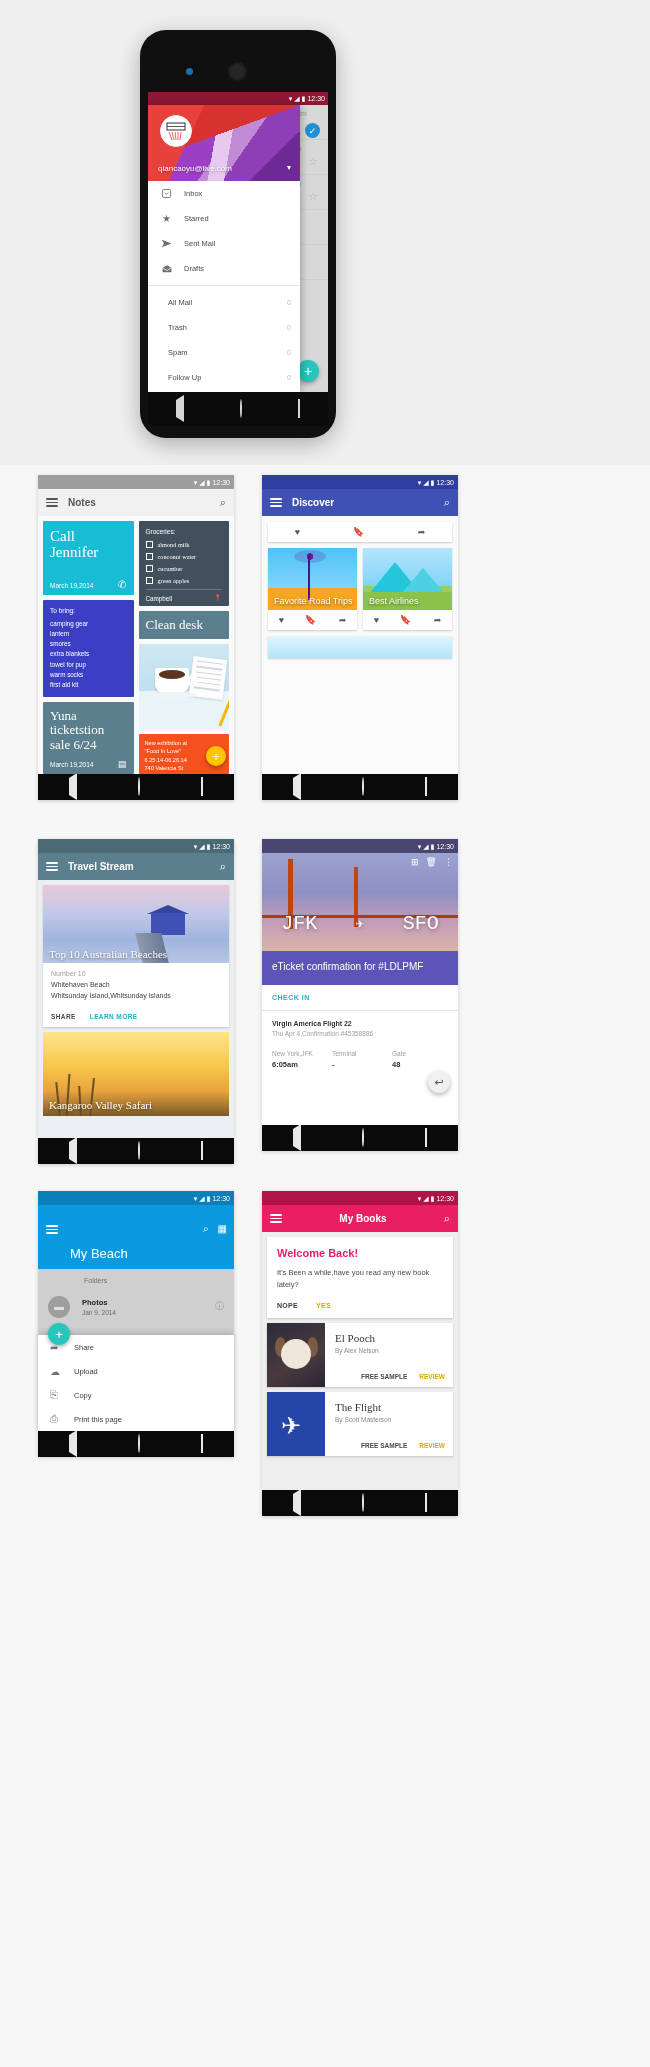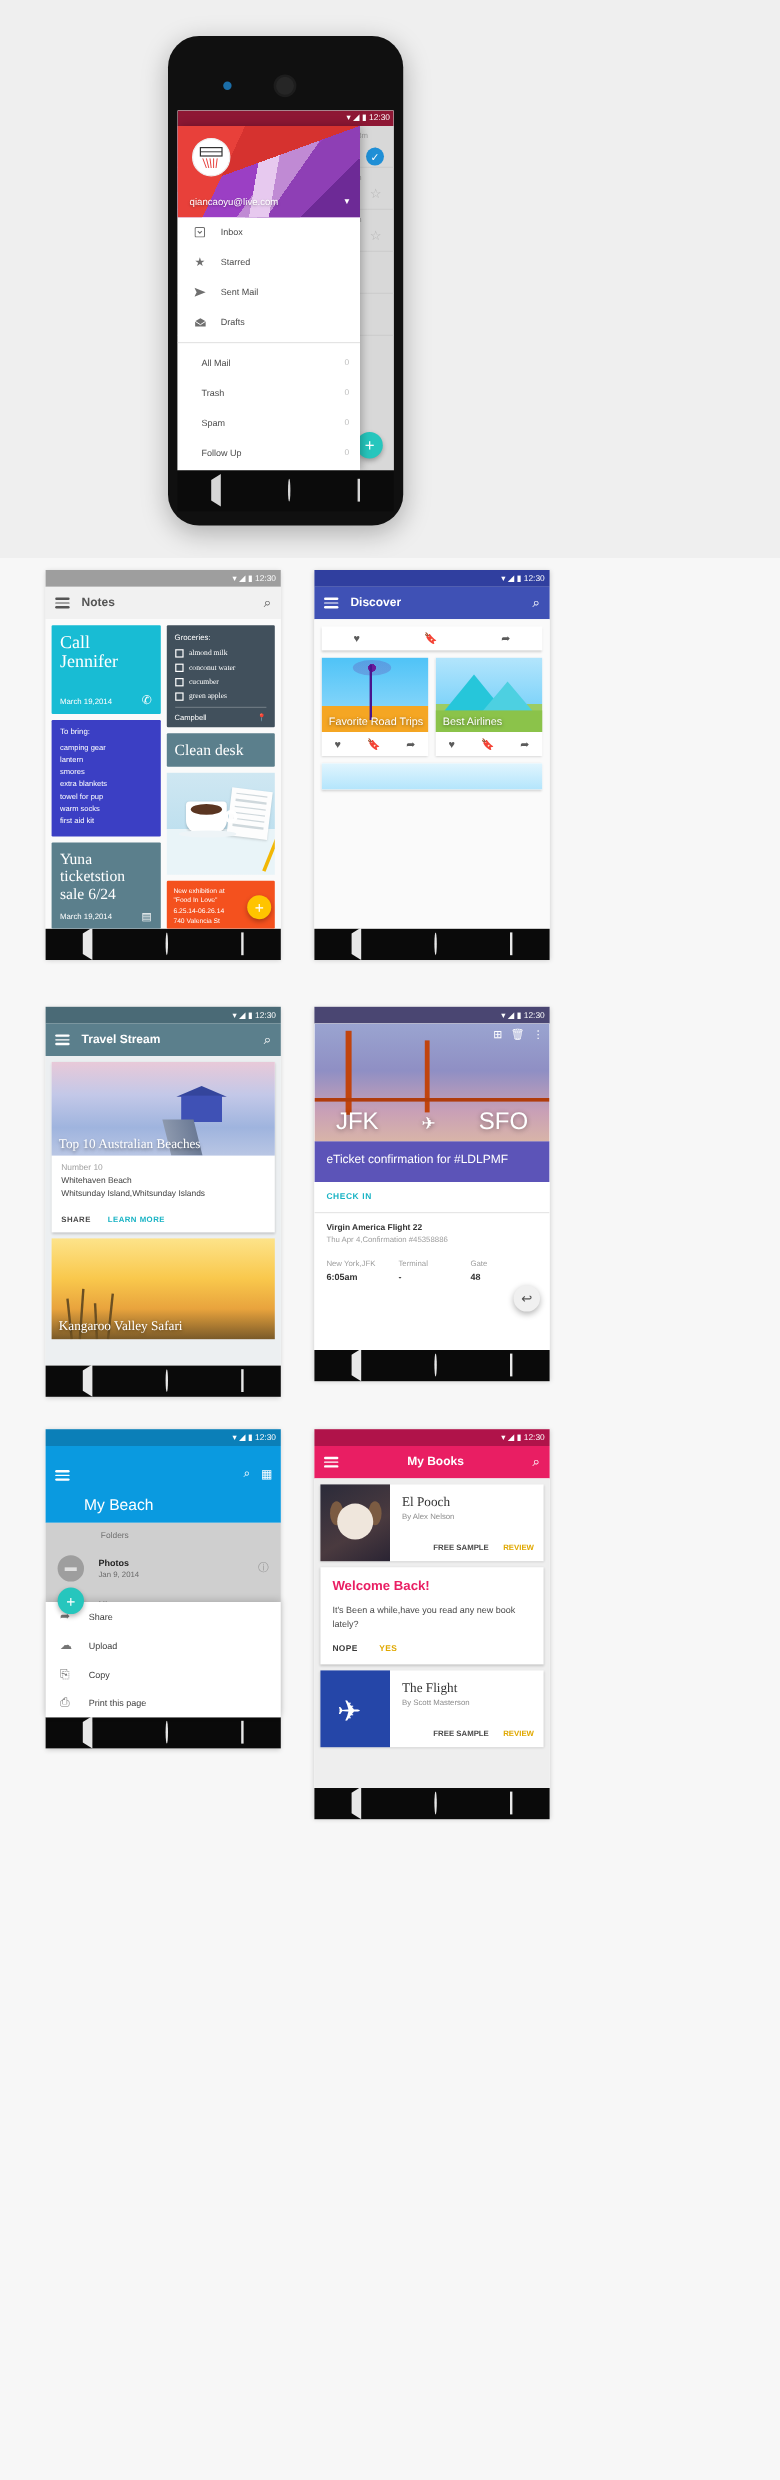--- a/index.html
+++ b/index.html
@@ -178,21 +178,21 @@
   .trav-meta .b { font-size: 7px; color: #424242; line-height: 1.5; }
   .trav-acts { display: flex; gap: 14px; padding: 6px 8px 7px 8px; font-size: 6.5px; font-weight: bold; letter-spacing: .4px; }
   .trav-card2 { position: relative; height: 84px; margin: 5px; overflow: hidden; background: linear-gradient(180deg,#fde38a 0%, #f9c84c 40%, #e8a33d 70%, #7a5a28 100%); }
   .trav-card2 .cap { position: absolute; left: 6px; bottom: 5px; color: #fff; font-size: 11px; font-family: "Liberation Serif", serif; text-shadow: 0 1px 3px rgba(0,0,0,.45); }
   .grass { position:absolute; bottom: 0; width: 2px; background: #6b4f22; }
 
   
   .tick-body { height: 272px; background: #fff; overflow: hidden; }
   .tick-hero { position: relative; height: 98px; background: linear-gradient(180deg,#9aa4d0 0%, #8f8fc4 40%, #c9a0b6 75%, #d8b4a8 100%); overflow: hidden; }
   .tick-acts { position: absolute; right: 5px; top: 4px; display: flex; gap: 7px; color: #fff; font-size: 9px; }
-  .tick-route { position: absolute; left: 0; right: 0; bottom: 4px; display: flex; align-items: center; justify-content: space-around; color: #fff; font-size: 20px; text-shadow: 0 1px 4px rgba(0,0,0,.4); }
+  .tick-route { position: absolute; left: 0; right: 0; bottom: 16px; display: flex; align-items: center; justify-content: space-around; color: #fff; font-size: 20px; text-shadow: 0 1px 4px rgba(0,0,0,.4); font-family: Liberation Mono, monospace; }
   .bridge-t { position:absolute; left: 26px; top: 6px; width: 5px; height: 70px; background: #c1440e; }
   .bridge-t2 { position:absolute; left: 92px; top: 14px; width: 4px; height: 60px; background: #c1440e; }
   .bridge-deck { position:absolute; left: 0; right: 0; top: 62px; height: 3px; background: #b03c0c; }
   .tick-banner { background: #5c54b8; color: #fff; padding: 9px 10px 11px 10px; font-size: 10px; line-height: 1.35; }
   .tick-checkin { padding: 9px 10px; font-size: 7px; font-weight: bold; color: #18b3c4; letter-spacing: .5px; border-bottom: 1px solid #e6e6e6; }
   .tick-flight { padding: 9px 10px 4px 10px; }
   .tick-flight .f1 { font-size: 7px; color: #333; font-weight: bold; margin-bottom: 3px; }
   .tick-flight .f2 { font-size: 6.5px; color: #9e9e9e; }
   .tick-cols { display: flex; padding: 9px 10px; gap: 4px; }
   .tick-cols .c { flex: 1; }
@@ -701,45 +701,45 @@
     <div class="appbar" style="background:#e91e63;color:#fff">
       <span class="ham">
           <i></i>
           <i></i>
           <i></i>
         </span>
       <span class="ttl" style="text-align:center">My Books</span>
       <span class="act">⌕</span>
     </div>
     <div class="books-body">
+      <div class="bk-card">
+        <div class="bk-welcome">
+          <div class="h">Welcome Back!</div>
+          <div class="p">It's Been a while,have you read any new book lately?</div>
+        </div>
+        <div class="bk-btns">
+          <span style="color:#3a3a3a">NOPE</span>
+          <span style="color:#e0a800">YES</span>
+        </div>
+      </div>
       <div class="bk-card bk-item">
         <div class="bk-cover dog">
           <div class="dogear" style="left:8px"></div>
           <div class="dogear" style="left:40px"></div>
           <div class="dogface"></div>
         </div>
         <div class="bk-info">
           <div class="t">El Pooch</div>
           <div class="a">By Alex Nelson</div>
           <div class="bk-actions">
             <span style="color:#4a4a4a">FREE SAMPLE</span>
             <span style="color:#e0a800">REVIEW</span>
           </div>
         </div>
       </div>
-      <div class="bk-card">
-        <div class="bk-welcome">
-          <div class="h">Welcome Back!</div>
-          <div class="p">It's Been a while,have you read any new book lately?</div>
-        </div>
-        <div class="bk-btns">
-          <span style="color:#3a3a3a">NOPE</span>
-          <span style="color:#e0a800">YES</span>
-        </div>
-      </div>
       <div class="bk-card bk-item">
         <div class="bk-cover plane">
           <div style="position:absolute;left:14px;top:20px;font-size:24px;color:#fff">✈</div>
         </div>
         <div class="bk-info">
           <div class="t">The Flight</div>
           <div class="a">By Scott Masterson</div>
           <div class="bk-actions">
             <span style="color:#4a4a4a">FREE SAMPLE</span>
             <span style="color:#e0a800">REVIEW</span>

